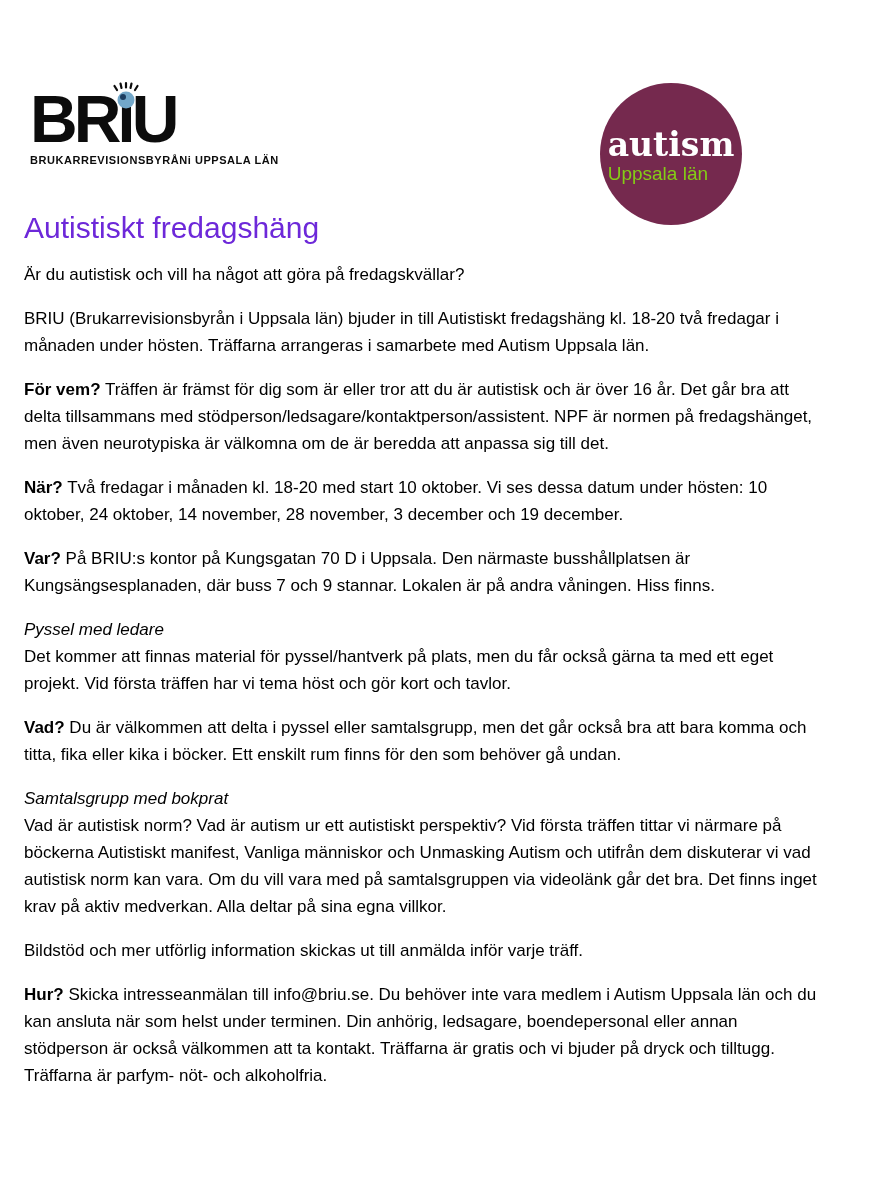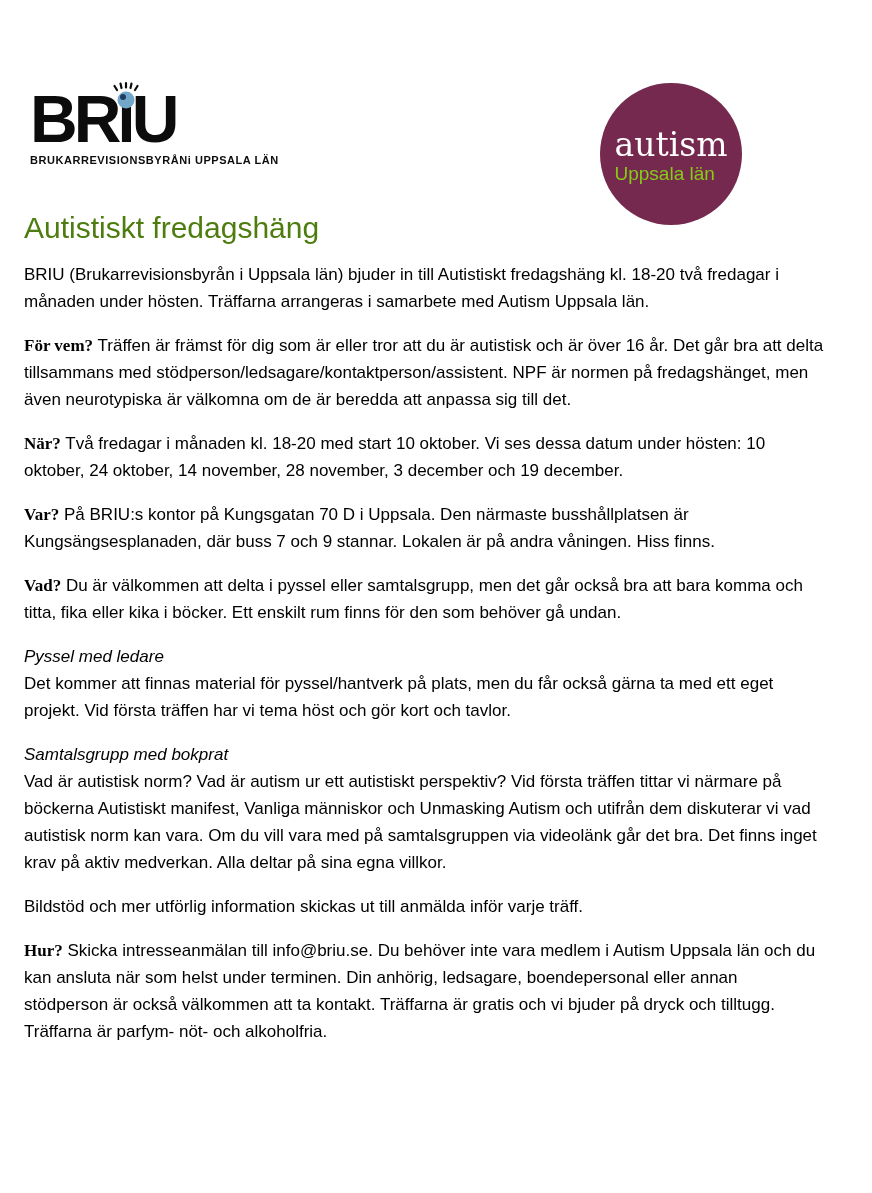--- a/index.html
+++ b/index.html
@@ -47,21 +47,21 @@
     height: 142px;
     border-radius: 50%;
     background: #75294e;
     display: flex;
     align-items: center;
     justify-content: center;
   }
   .autism-inner { text-align: left; transform: translateY(3px); }
   .autism-title {
     font-family: "DejaVu Serif", serif;
-    font-weight: normal;
+    font-weight: bold;
     font-size: 33px;
     line-height: 34px;
     color: #ffffff;
     letter-spacing: 0px;
   }
   .autism-subtitle {
     font-size: 19px;
     line-height: 24px;
     color: #84cc16;
     font-weight: normal;
@@ -72,29 +72,29 @@
     position: absolute;
     left: 24px;
     top: 210px;
     width: 802px;
   }
   .title {
     font-size: 30px;
     line-height: 36px;
     font-weight: normal;
     margin: 0 0 15px 0;
-    color: #4d7c0f;
+    color: #6d28d9;
   }
   .content p {
     font-size: 17px;
     line-height: 27px;
     margin: 0 0 17px 0;
     color: #000000;
   }
-  .lead { font-weight: bold; font-family: Liberation Serif, serif; }
+  .lead { font-weight: bold; }
   .subhead { display: block; font-style: italic; }
 </style>
 </head>
 <body>
 
 <div class="page">
 
   <header class="header">
 
     <div class="briu-logo">
@@ -121,32 +121,33 @@
         <div class="autism-subtitle">Uppsala län</div>
       </div>
     </div>
 
   </header>
 
   <main class="content">
 
     <h1 class="title">Autistiskt fredagshäng</h1>
 
+    <p><span>Är du autistisk och vill ha något att göra på fredagskvällar?</span></p>
 
     <p><span>BRIU (Brukarrevisionsbyrån i Uppsala län) bjuder in till Autistiskt fredagshäng kl. 18-20 två fredagar i månaden under hösten. Träffarna arrangeras i samarbete med Autism Uppsala län.</span></p>
 
     <p><b class="lead">För vem?</b> <span>Träffen är främst för dig som är eller tror att du är autistisk och är över 16 år. Det går bra att delta tillsammans med stödperson/ledsagare/kontaktperson/assistent. NPF är normen på fredagshänget, men även neurotypiska är välkomna om de är beredda att anpassa sig till det.</span></p>
 
     <p><b class="lead">När?</b> <span>Två fredagar i månaden kl. 18-20 med start 10 oktober. Vi ses dessa datum under hösten: 10 oktober, 24 oktober, 14 november, 28 november, 3 december och 19 december.</span></p>
 
     <p><b class="lead">Var?</b> <span>På BRIU:s kontor på Kungsgatan 70 D i Uppsala. Den närmaste busshållplatsen är Kungsängsesplanaden, där buss 7 och 9 stannar. Lokalen är på andra våningen. Hiss finns.</span></p>
 
+    <p><i class="subhead">Pyssel med ledare</i><span>Det kommer att finnas material för pyssel/hantverk på plats, men du får också gärna ta med ett eget projekt. Vid första träffen har vi tema höst och gör kort och tavlor.</span></p>
+
     <p><b class="lead">Vad?</b> <span>Du är välkommen att delta i pyssel eller samtalsgrupp, men det går också bra att bara komma och titta, fika eller kika i böcker. Ett enskilt rum finns för den som behöver gå undan.</span></p>
-
-    <p><i class="subhead">Pyssel med ledare</i><span>Det kommer att finnas material för pyssel/hantverk på plats, men du får också gärna ta med ett eget projekt. Vid första träffen har vi tema höst och gör kort och tavlor.</span></p>
 
     <p><i class="subhead">Samtalsgrupp med bokprat</i><span>Vad är autistisk norm? Vad är autism ur ett autistiskt perspektiv? Vid första träffen tittar vi närmare på böckerna Autistiskt manifest, Vanliga människor och Unmasking Autism och utifrån dem diskuterar vi vad autistisk norm kan vara. Om du vill vara med på samtalsgruppen via videolänk går det bra. Det finns inget krav på aktiv medverkan. Alla deltar på sina egna villkor.</span></p>
 
     <p><span>Bildstöd och mer utförlig information skickas ut till anmälda inför varje träff.</span></p>
 
     <p><b class="lead">Hur?</b> <span>Skicka intresseanmälan till info@briu.se. Du behöver inte vara medlem i Autism Uppsala län och du kan ansluta när som helst under terminen. Din anhörig, ledsagare, boendepersonal eller annan stödperson är också välkommen att ta kontakt. Träffarna är gratis och vi bjuder på dryck och tilltugg. Träffarna är parfym- nöt- och alkoholfria.</span></p>
 
 
   </main>
 

